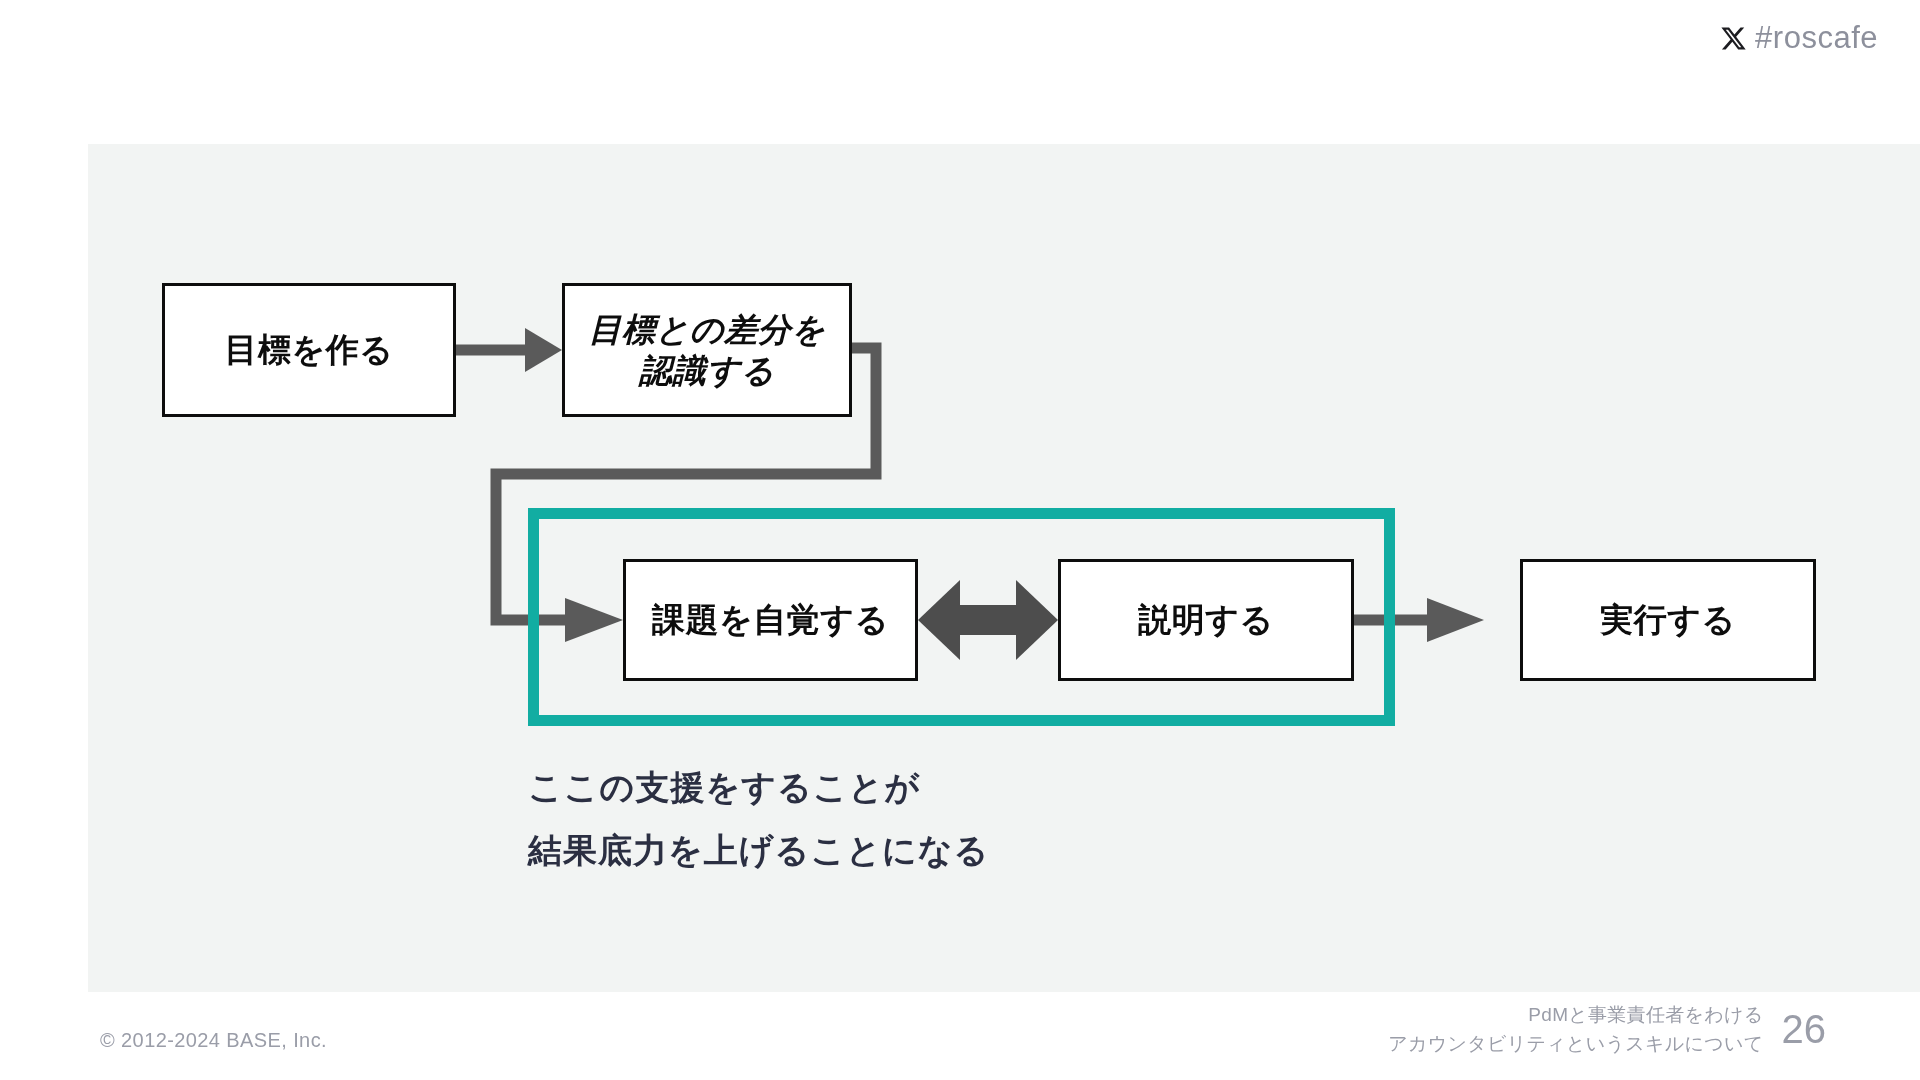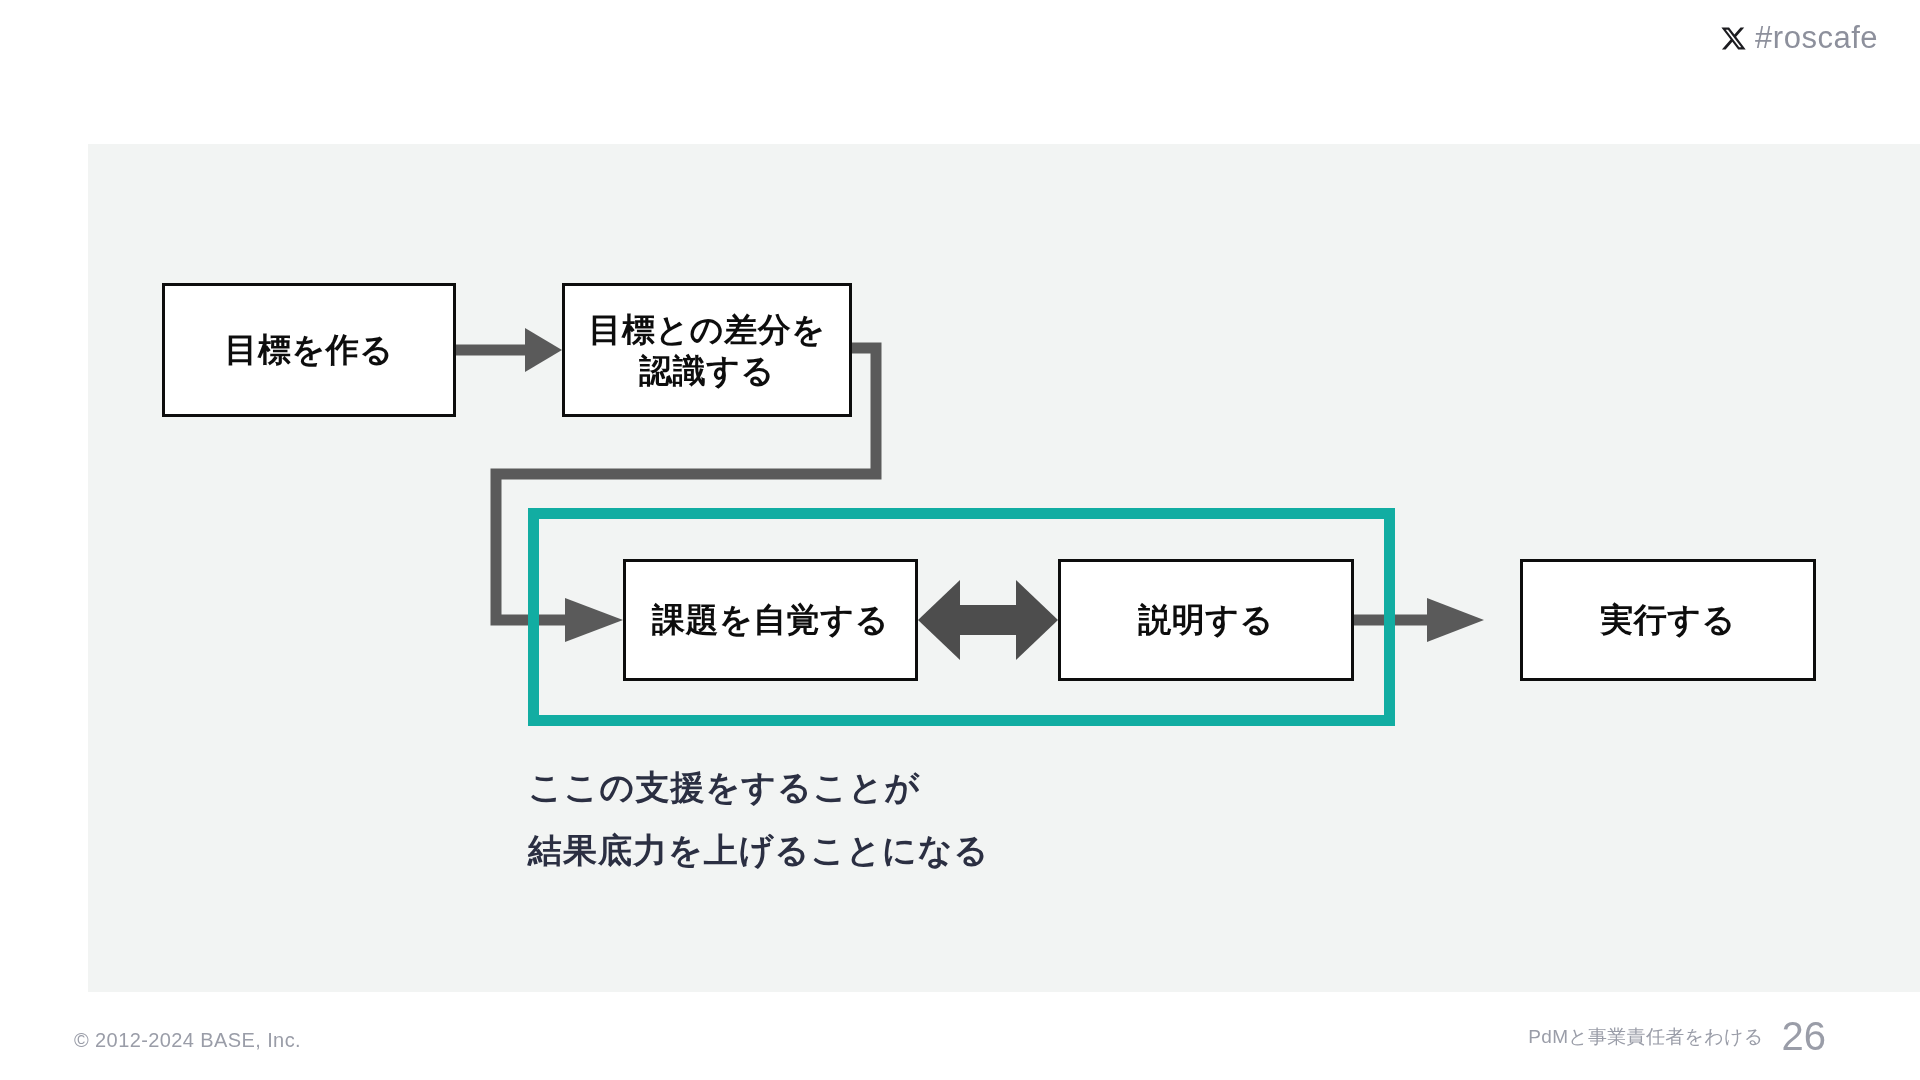--- a/index.html
+++ b/index.html
@@ -81,21 +81,21 @@
     text-align: center;
     color: #0d0d0d;
     font-size: 33px;
     font-weight: bold;
     line-height: 1.25;
     letter-spacing: 0.5px;
     z-index: 6;
   }
 
   #node-goal      { left: 162px;  top: 283px; width: 294px; height: 134px; }
-  #node-gap       { left: 562px;  top: 283px; width: 290px; height: 134px; }
+  #node-gap       { left: 562px;  top: 283px; width: 290px; height: 134px; font-style: italic; }
   #node-aware     { left: 623px;  top: 559px; width: 295px; height: 122px; text-align: center; }
   #node-explain   { left: 1058px; top: 559px; width: 296px; height: 122px; }
   #node-execute   { left: 1484px; top: 559px; width: 296px; height: 122px; margin-left: 36px; }
 
   
   #focus-frame {
     position: absolute;
     left: 528px; top: 508px;
     width: 867px; height: 218px;
     border: 11px solid #12ada2;
@@ -113,21 +113,21 @@
     font-size: 34px;
     font-weight: bold;
     line-height: 1.85;
     letter-spacing: 1px;
     z-index: 6;
   }
 
   
   #footer-left {
     position: absolute;
-    left: 74px; bottom: 28px;
+    left: 100px; bottom: 28px;
     font-size: 20px;
     color: #9a9da8;
     letter-spacing: 0.4px;
     z-index: 4;
   }
   #footer-right {
     position: absolute;
     right: 94px; bottom: 22px;
     display: flex;
     align-items: center;
@@ -219,17 +219,18 @@
   <div id="caption">
     <div>ここの支援をすることが</div>
     <div>結果底力を上げることになる</div>
   </div>
 
   <div id="footer-left">© 2012-2024 BASE, Inc.</div>
 
   <div id="footer-right">
     <div class="deck-name">
       <div>PdMと事業責任者をわける</div>
+      <div>アカウンタビリティというスキルについて</div>
     </div>
     <div class="page-num">26</div>
   </div>
 
 </div>
 
 </body></html>

